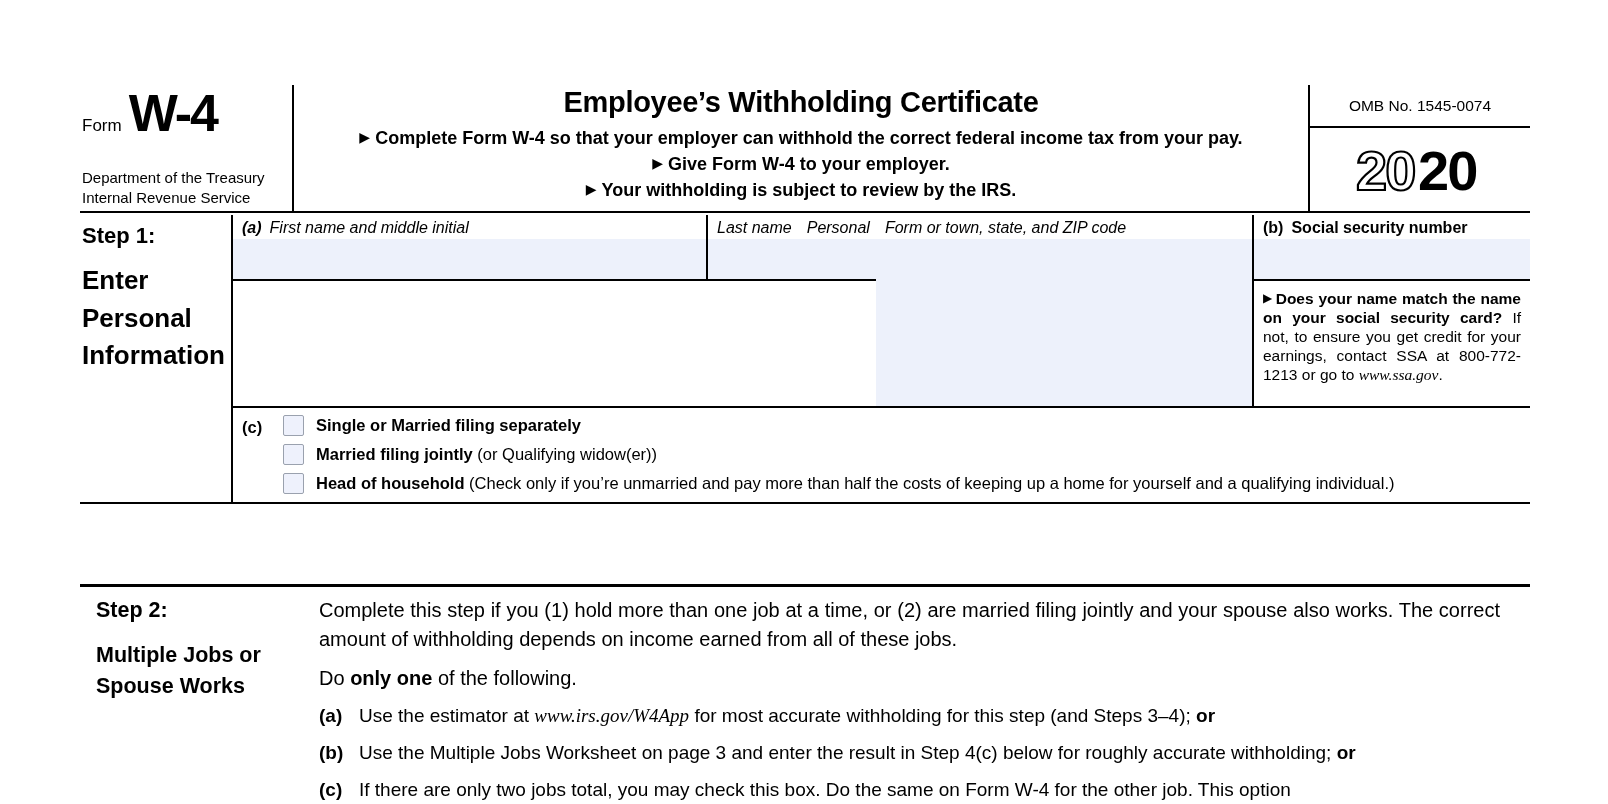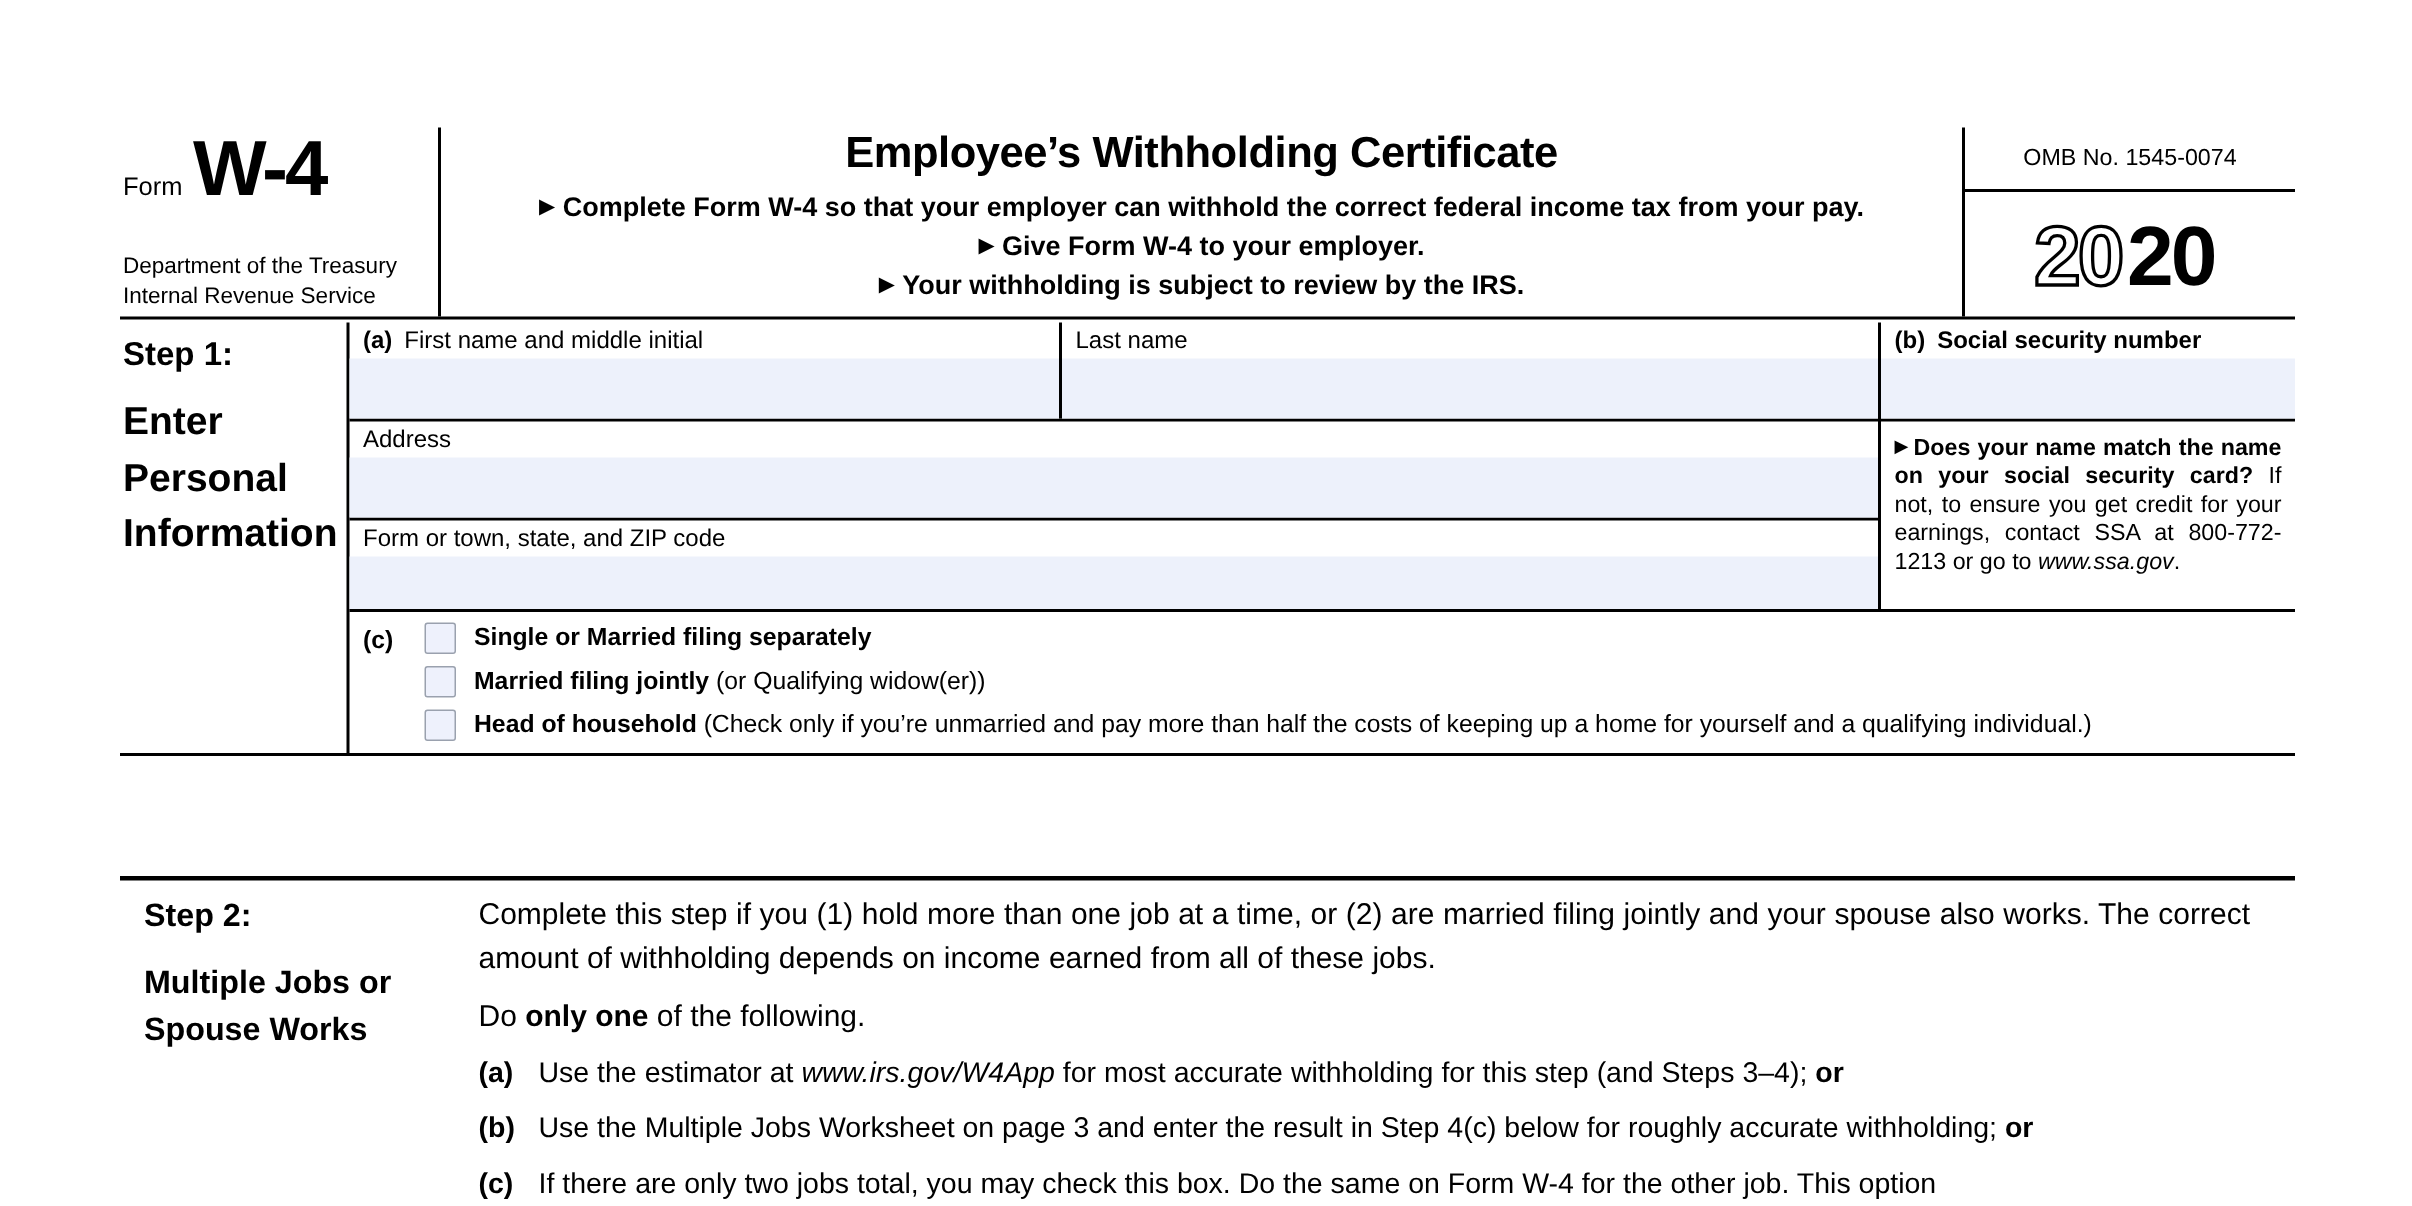--- a/index.html
+++ b/index.html
@@ -25,21 +25,21 @@
   .omb { font-size: 15.5px; text-align: center; padding: 12px 0 11px; border-bottom: 2px solid #000; }
   .year-wrap { flex: 1; display: flex; align-items: center; justify-content: center; }
   
   .step1 { position: absolute; left: 80px; top: 215px; width: 1450px;
            border-bottom: 2px solid #000; display: flex; }
   .s1-label { width: 153px; border-right: 2px solid #000; padding: 8px 0 0 2px; }
   .s1-title { font-size: 22px; font-weight: bold; margin-bottom: 13px; }
   .s1-sub { font-size: 26px; font-weight: bold; line-height: 1.45; width: 145px; }
   .s1-content { flex: 1; display: flex; flex-direction: column; }
   .s1-top { display: flex; height: 193px; border-bottom: 2px solid #000; }
-  .s1-fields { flex: 1; display: flex; flex-direction: column; }
+  .s1-fields { flex: 1; display: flex; flex-direction: row; font-style: italic; }
   .row-name { height: 66px; border-bottom: 2px solid #000; display: flex; }
   .cell { display: flex; flex-direction: column; }
   .cell-first { width: 475px; border-right: 2px solid #000; }
   .cell-last { flex: 1; }
   .row-addr { height: 66px; border-bottom: 2px solid #000; display: flex; flex-direction: column; }
   .row-city { flex: 1; display: flex; flex-direction: column; }
   .cell-label { font-size: 16px; padding: 4px 6px 2px 9px; height: 24px; white-space: nowrap; }
   .tag-b { font-weight: bold; margin-right: 8px; }
   .cell-input { flex: 1; background: #edf1fb; }
   .s1-right { width: 278px; border-left: 2px solid #000; display: flex; flex-direction: column; }
@@ -64,21 +64,21 @@
   .s2-label { width: 223px; }
   .s2-title { font-size: 21.5px; font-weight: bold; margin: 2px 0 17px; }
   .s2-sub { font-size: 21.5px; font-weight: bold; width: 170px; line-height: 1.44; }
   .s2-body { flex: 1; font-size: 20px; }
   .s2-intro { text-align: justify; line-height: 1.45; }
   .s2-do { margin-top: 13px; }
   .s2-item { margin-top: 15px; display: flex; font-size: 19px; }
   .item-tag { width: 40px; flex: none; font-weight: bold; }
   .item-text { flex: 1; }
   b, .bold { font-weight: bold; }
-  i, .ital { font-style: italic; }
+  i, .ital { font-style: italic; font-family: Liberation Serif, serif; }
 </style>
 </head>
 <body>
 
 <div class="page">
 
   <div class="header">
     <div class="hdr-left">
       <div class="form-id">
         <span class="form-word">Form</span>
@@ -129,21 +129,21 @@
             </div>
             <div class="cell cell-last">
               <div class="cell-label">
                 <span>Last name</span>
               </div>
               <div class="cell-input"></div>
             </div>
           </div>
           <div class="row-addr">
             <div class="cell-label">
-              <span>Address</span>
+              <span>Personal</span>
             </div>
             <div class="cell-input"></div>
           </div>
           <div class="row-city">
             <div class="cell-label">
               <span>Form or town, state, and ZIP code</span>
             </div>
             <div class="cell-input"></div>
           </div>
         </div>

